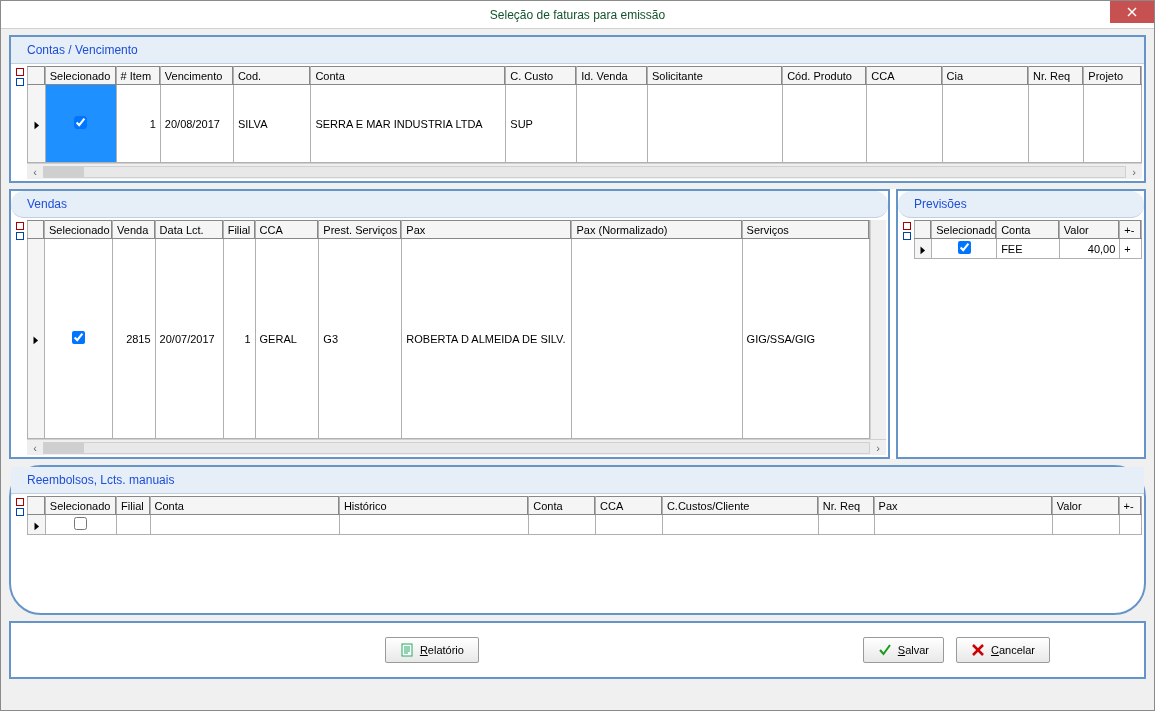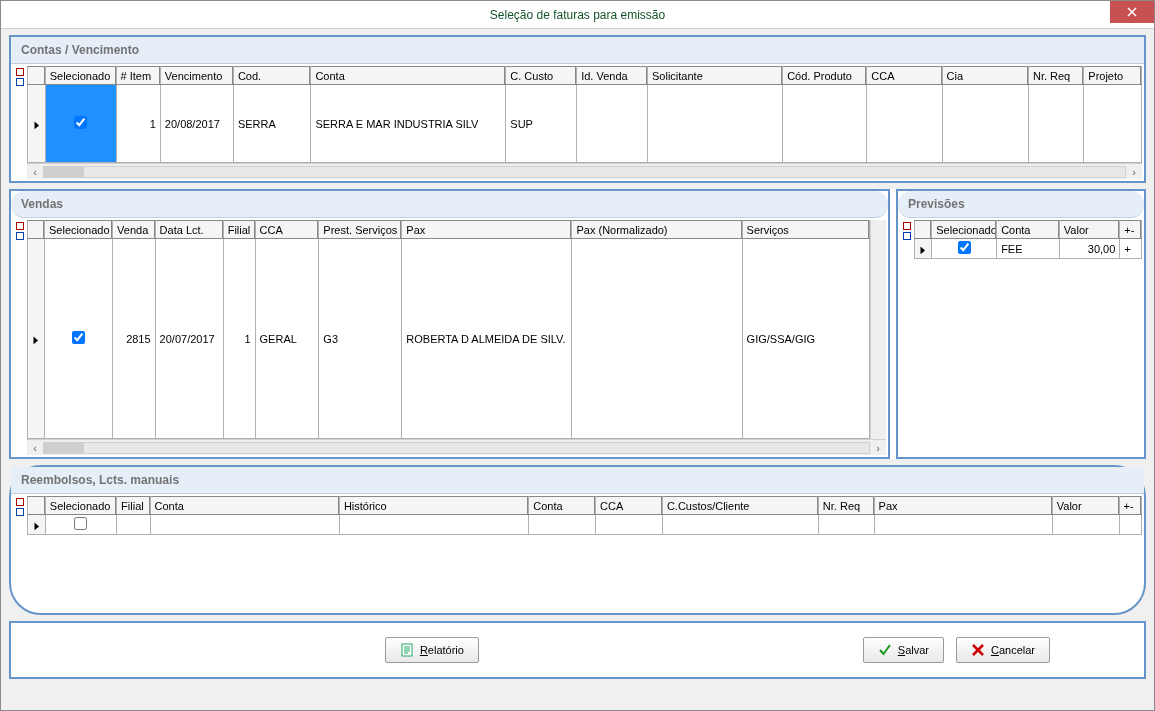--- a/index.html
+++ b/index.html
@@ -62,24 +62,24 @@
       flex-direction: column;
     }
     .panel-top { height: 148px; }
     .panel-mid { height: 270px; display: flex; flex-direction: row; gap: 6px; background: #fff; padding: 0;}
     .panel-bot { height: 150px; border-radius: 32px; }
     .panel-actions { height: 58px; justify-content: center; }
     .panel-mid .sub-left { flex: 1; display:flex; flex-direction:column; }
     .panel-mid .sub-right { width: 250px; display:flex; flex-direction:column; }
     .panel-header {
       background: #e6eef8;
-      color: #737373;
-      font-weight: bold;
+      color: #1d4ed8;
+      font-weight: normal;
       font-size: 12px;
-      padding: 6px 10px;
+      padding: 6px 16px;
       border-bottom: 1px solid #c0d0e0;
     }
     .panel-header.sub { background: #e6eef8; border-radius: 13px; }
     .grid-wrap {
       flex: 1;
       display: flex;
       flex-direction: row;
       overflow: hidden;
       padding: 2px;
     }
@@ -251,22 +251,22 @@
                 </tr>
               </thead>
               <tbody>
                 <tr>
                   <td class="row-indicator current"></td>
                   <td class="sel-cell highlight"><span class="cb">
                         <input type="checkbox" checked="" style="">
                       </span></td>
                   <td class="num">1</td>
                   <td>20/08/2017</td>
-                  <td>SERRA</td>
-                  <td>SERRA E MAR INDUSTRIA SILV</td>
+                  <td>SILVA</td>
+                  <td>SERRA E MAR INDUSTRIA LTDA</td>
                   <td>SUP</td>
                   <td></td>
                   <td></td>
                   <td></td>
                   <td></td>
                   <td></td>
                   <td></td>
                   <td></td>
                 </tr>
               </tbody>
@@ -375,21 +375,21 @@
                   <th>+-</th>
                 </tr>
               </thead>
               <tbody>
                 <tr>
                   <td class="row-indicator current"></td>
                   <td class="sel-cell"><span class="cb">
                         <input type="checkbox" checked="" style="">
                       </span></td>
                   <td>FEE</td>
-                  <td class="num">30,00</td>
+                  <td class="num">40,00</td>
                   <td>+</td>
                 </tr>
               </tbody>
             </table>
           </div>
         </div>
       </div>
     </div>
 
     <div class="panel panel-bot">

